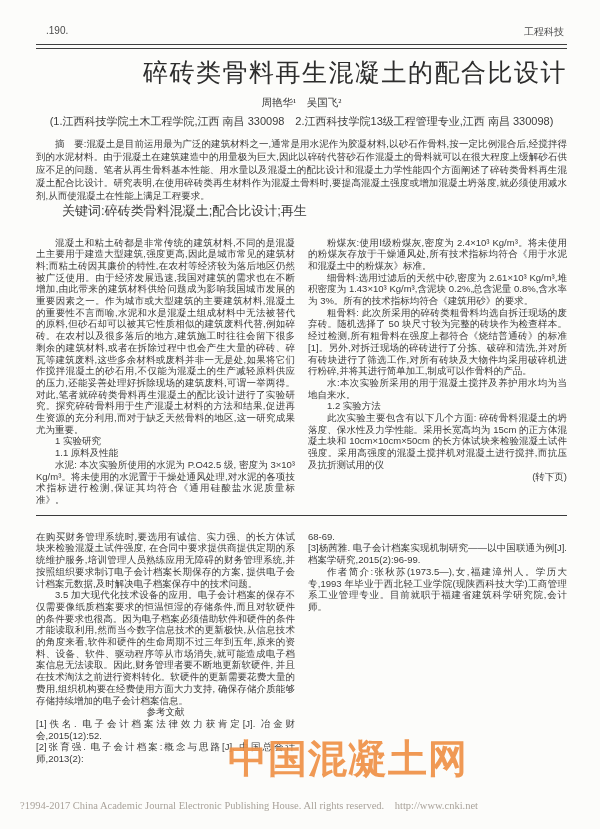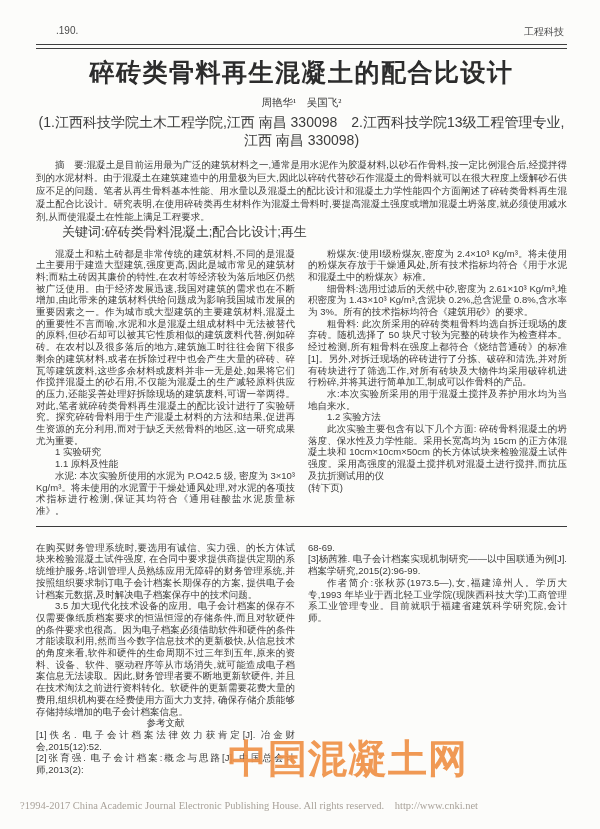--- a/index.html
+++ b/index.html
@@ -6,48 +6,48 @@
   .page{
     position:relative;
     width:600px;height:829px;
     margin:0 auto;
     background:#fcfcfa;
     color:#3b3b3b;
     font-family:"Liberation Sans",sans-serif;
     overflow:hidden;
   }
   .pagehead{
-    position:absolute;top:25px;left:56px;right:36px;
+    position:absolute;top:25px;left:46px;right:36px;
     display:flex;justify-content:space-between;
     font-size:10px;color:#4a4a4a;
   }
   .double-rule{
     position:absolute;top:44px;left:36px;right:33px;
     height:3px;
     border-top:1.6px solid #3f3f3f;
     border-bottom:1.6px solid #3f3f3f;
   }
   .content{padding:56px 33px 0 36px;}
   .title{
-    margin:0;text-align:center;
-    font-size:25px;font-weight:700;letter-spacing:1.5px;
+    margin:0;text-align:right;
+    font-size:25px;font-weight:400;letter-spacing:1.5px;
     color:#2c2c2c;line-height:32px;
   }
   .authors{text-align:center;font-size:10.5px;margin-top:8px;color:#353535;font-family:Liberation Serif, serif;}
-  .affil{text-align:center;font-size:14px;margin-top:4px;color:#3c3c3c;}
+  .affil{text-align:center;font-size:11px;margin-top:4px;color:#3c3c3c;}
   .abstract{
     margin:9px 0 0;font-size:9.5px;line-height:12.9px;
     text-align:justify;text-indent:2em;
   }
   .keywords{margin:1px 0 0;font-size:13px;line-height:13px;text-indent:2em;}
-  .cols{display:flex;gap:13px;margin-top:10px;}
+  .cols{display:flex;gap:13px;margin-top:20px;}
   .col{flex:1;min-width:0;font-size:9.5px;line-height:11.7px;text-align:justify;}
   .col p{margin:0;}
   .indent{text-indent:2em;}
-  .turn{text-align:left;}
+  .turn{text-align:right;}
   .center{text-align:center;}
   .rule{border-top:1.6px solid #3a3a3a;margin-top:9px;}
   .cols.second{margin-top:15px;}
   .watermark{
     position:absolute;left:228px;top:732px;
     font-size:39px;font-weight:700;letter-spacing:1px;
     white-space:nowrap;opacity:.92;
   }
   .footer{
     position:absolute;left:20px;top:800px;

